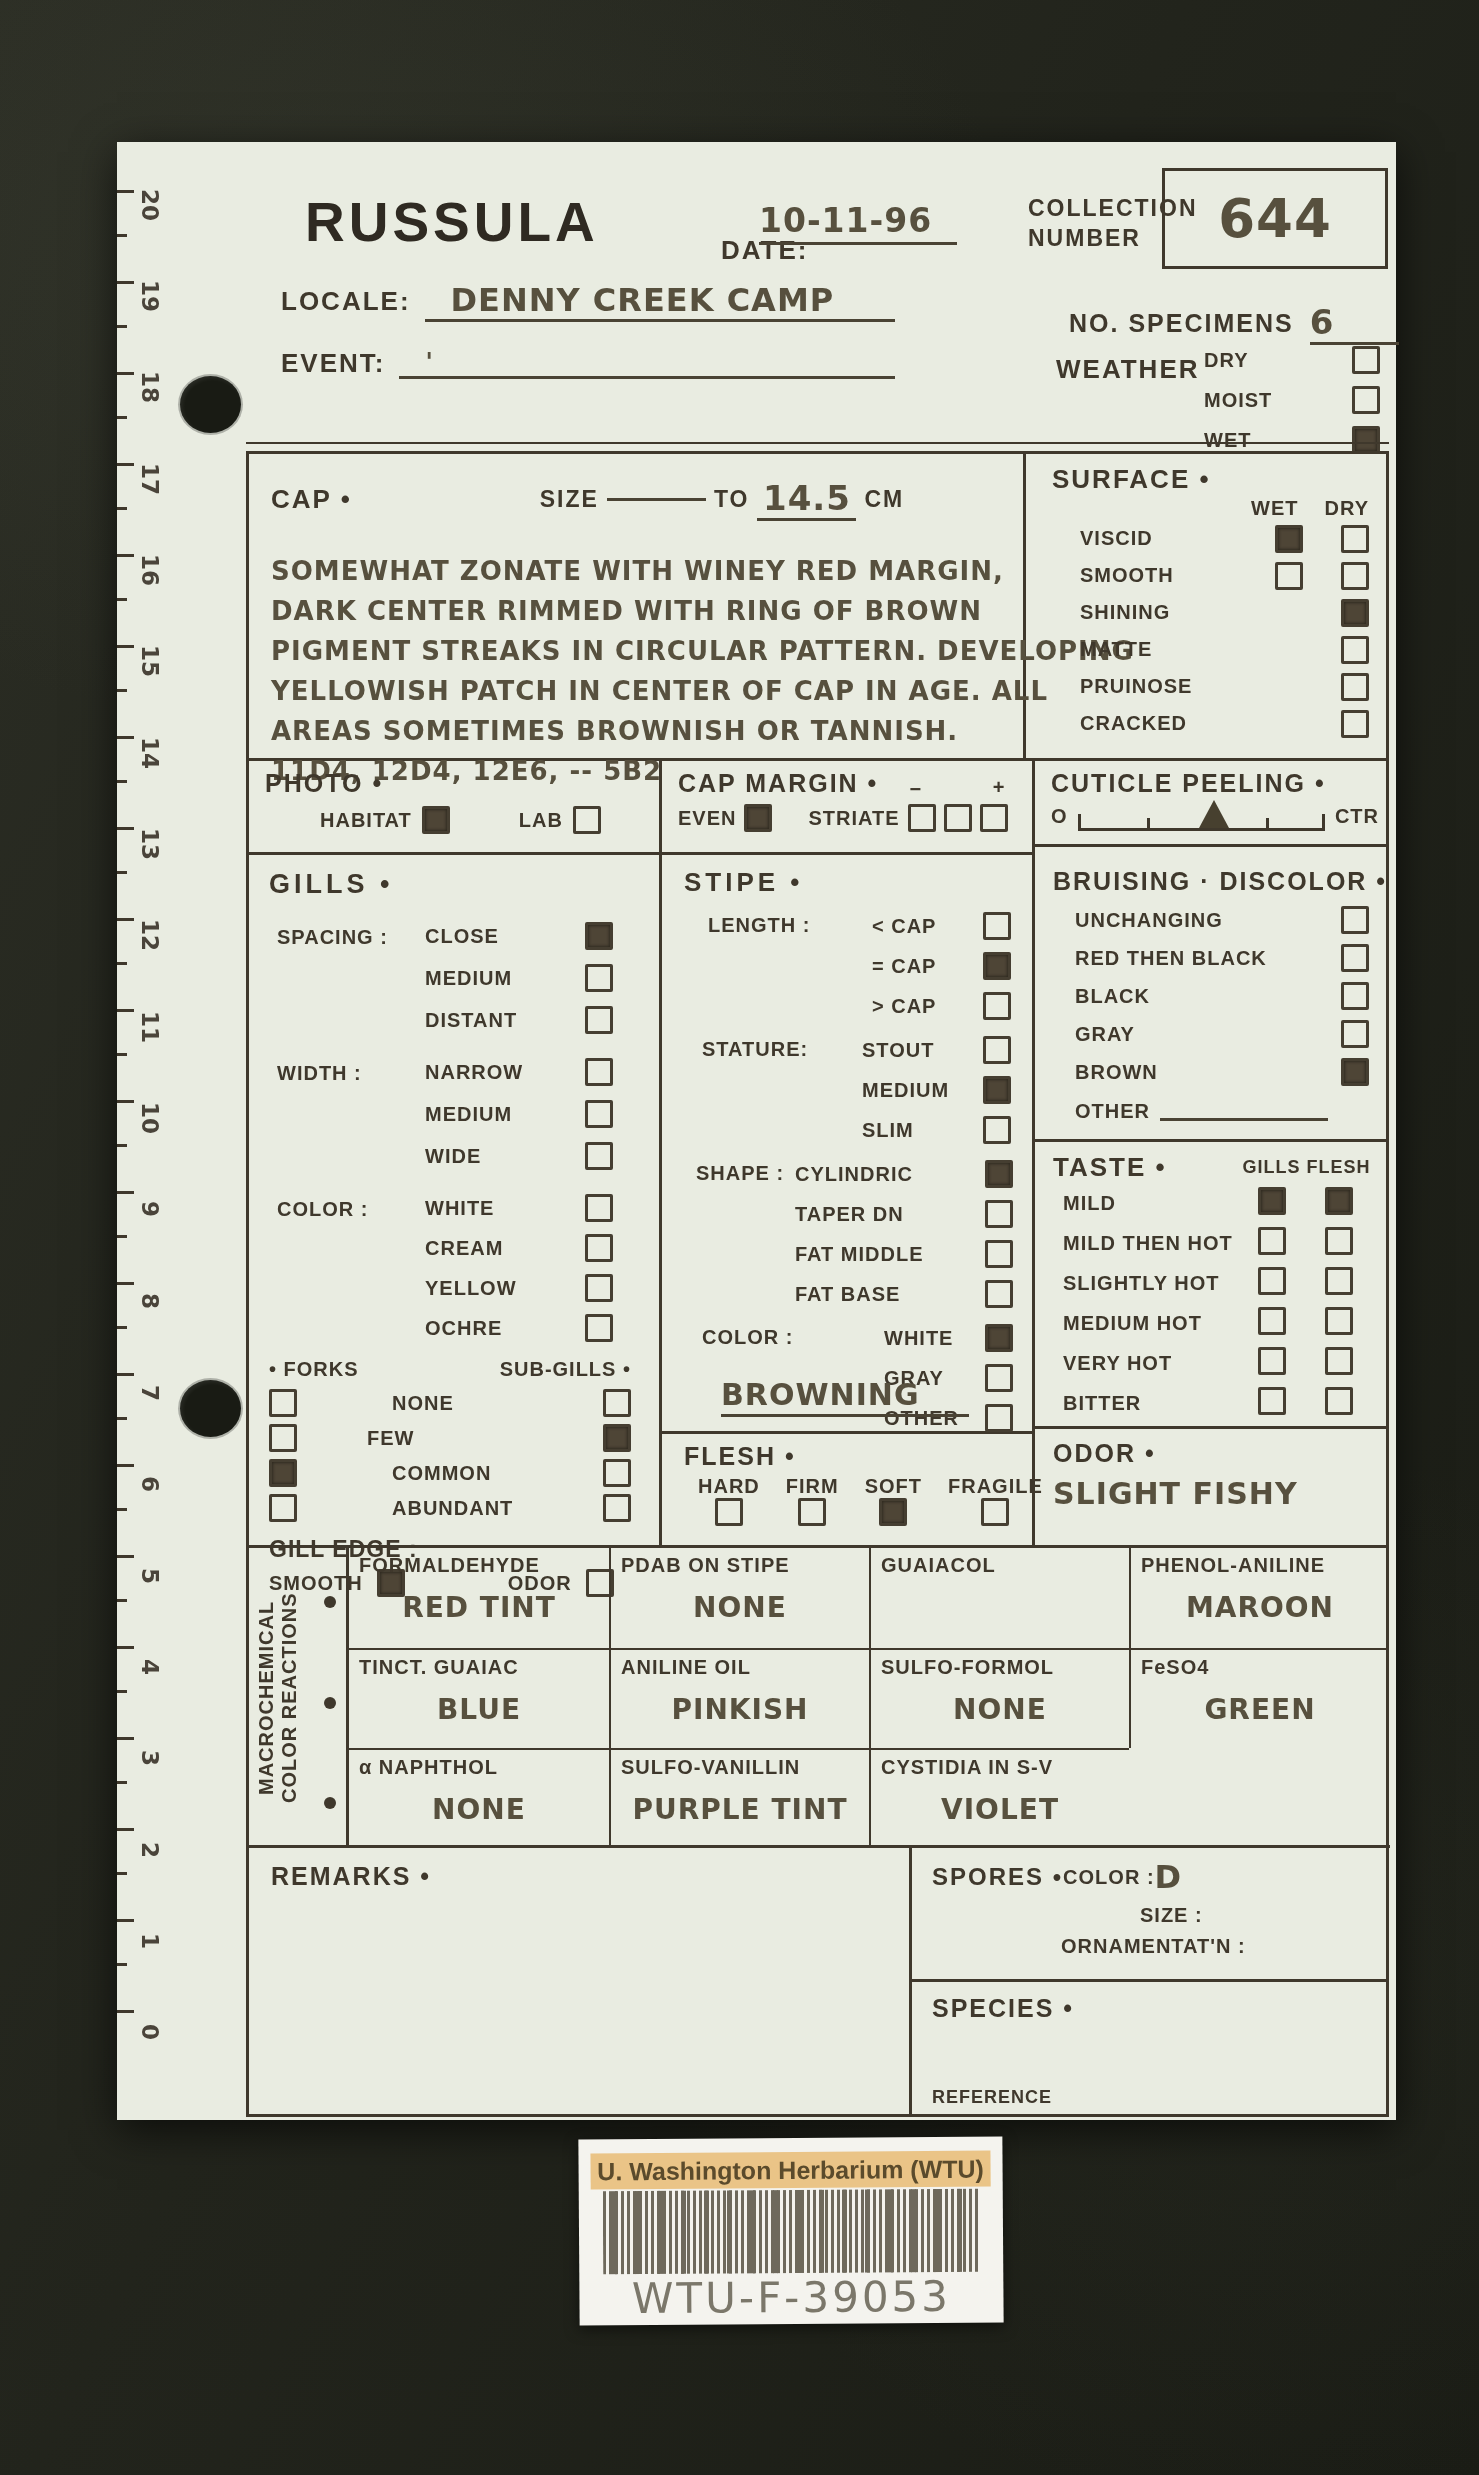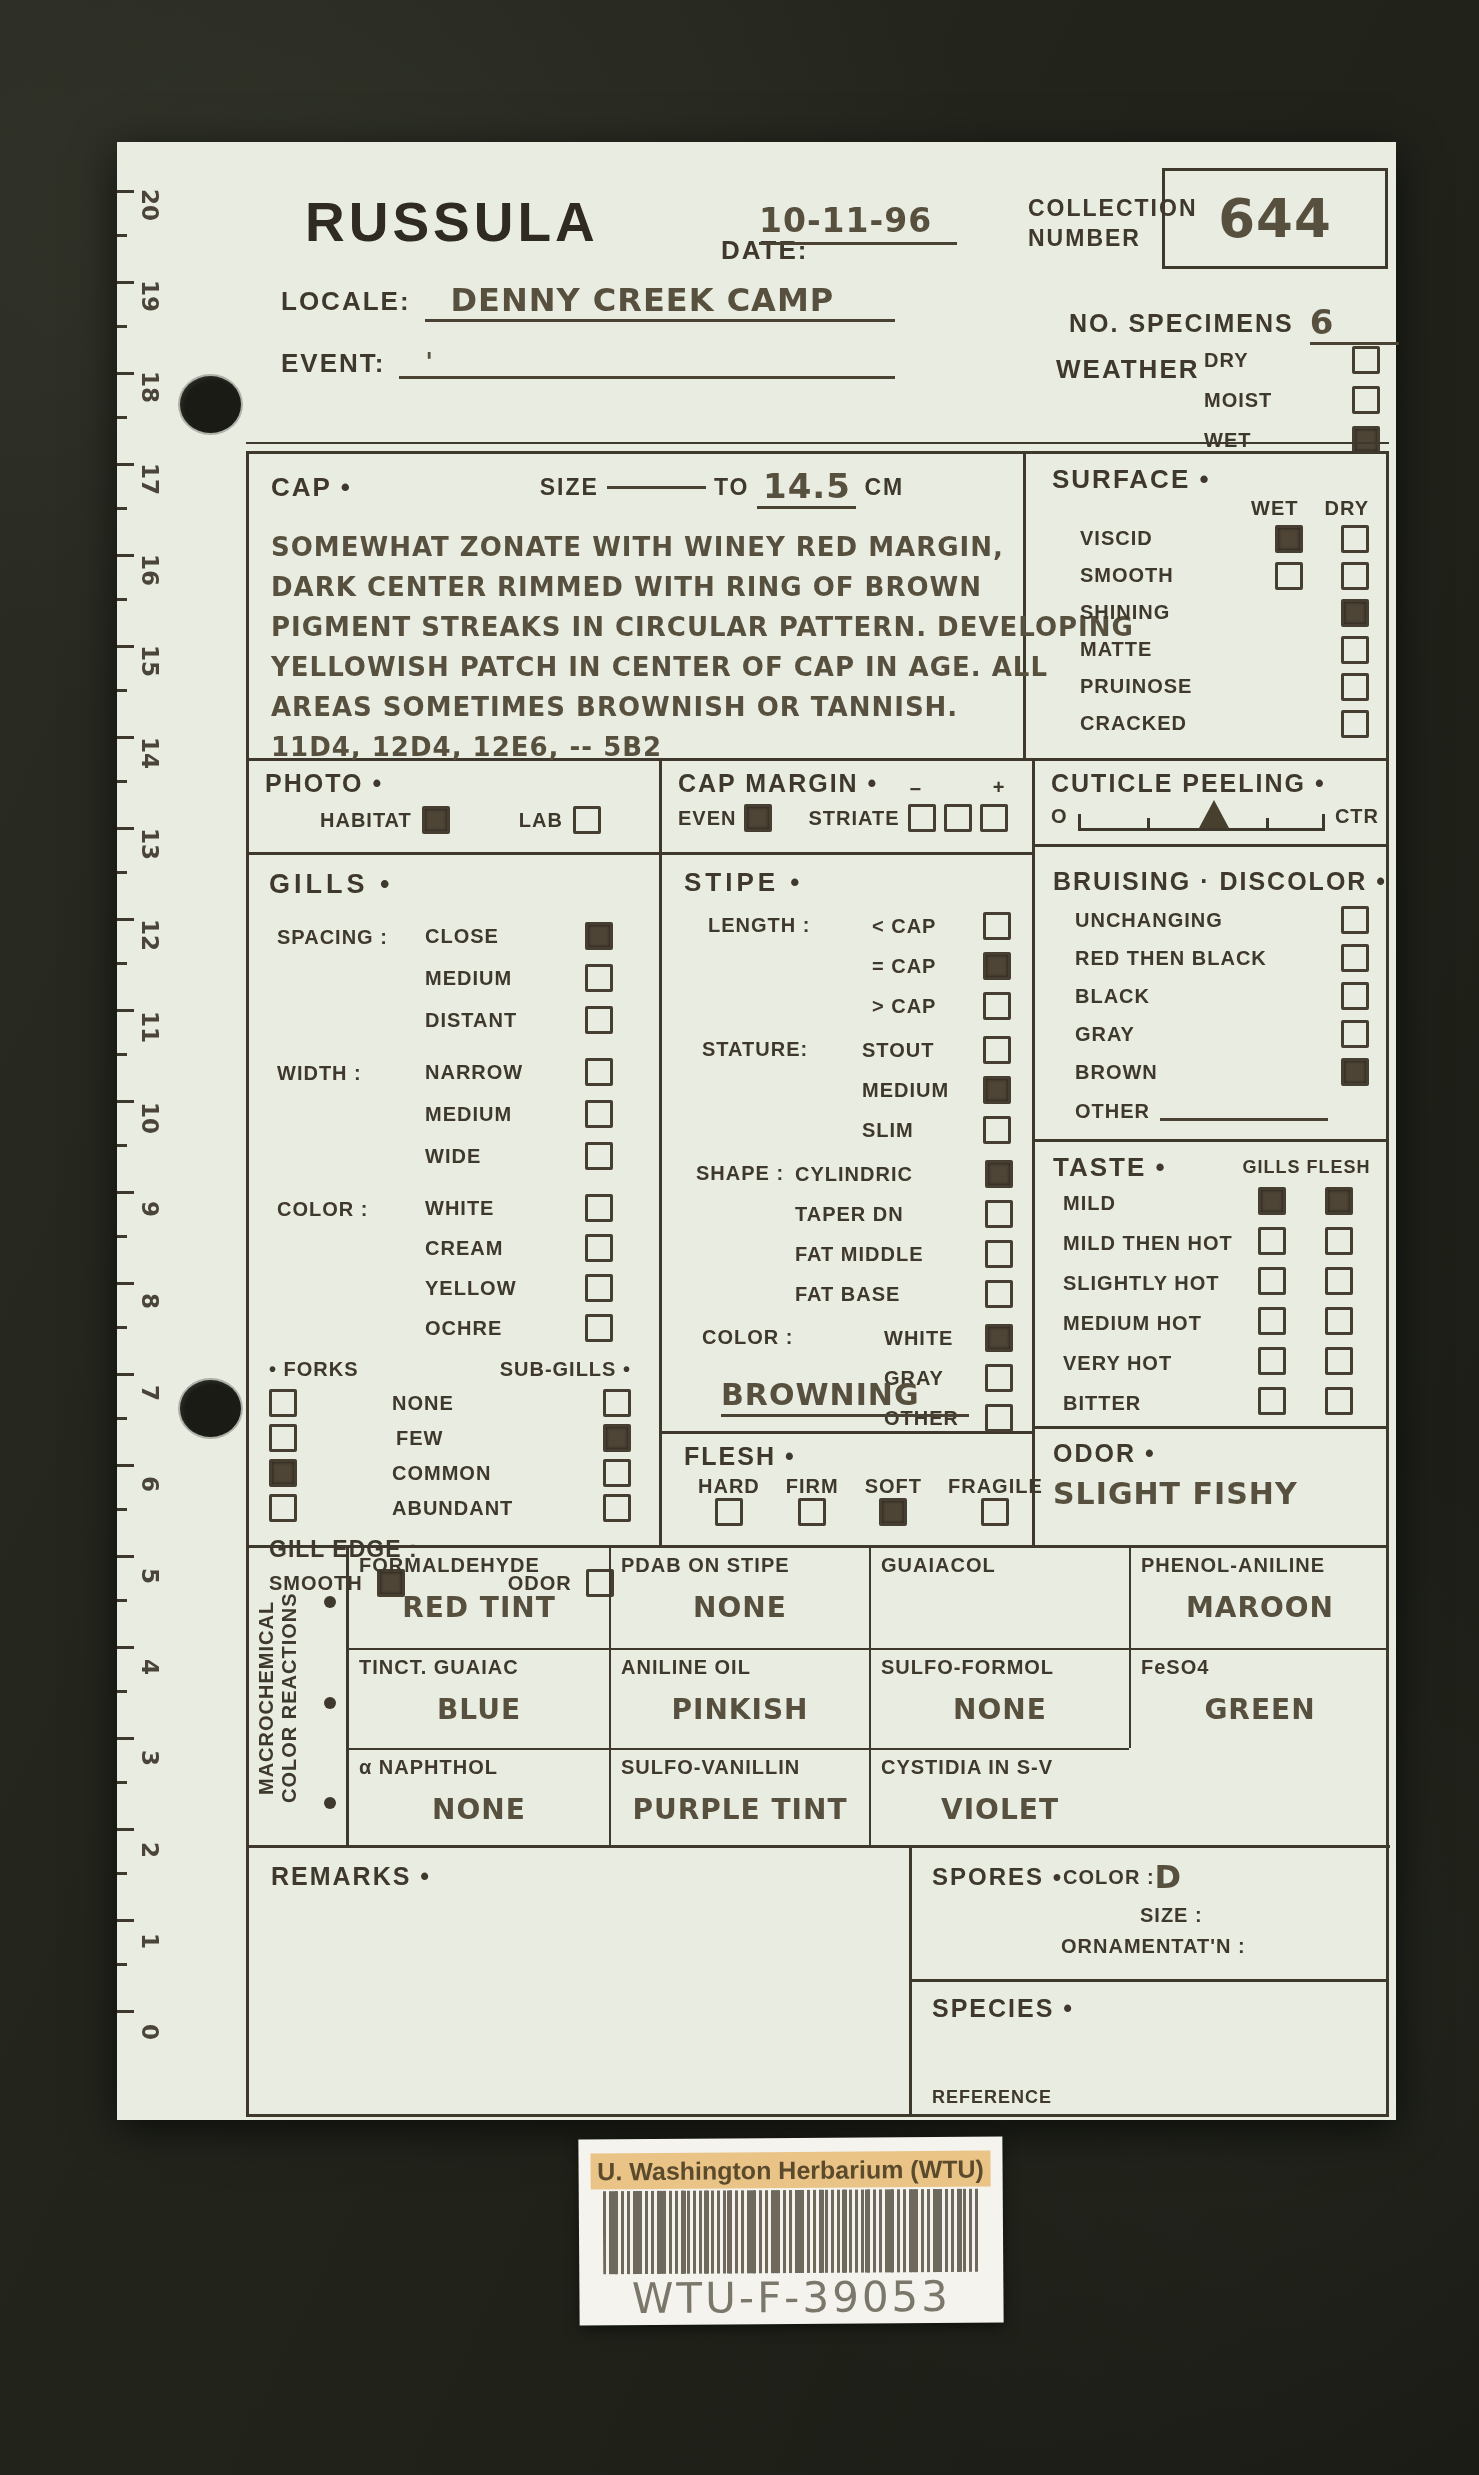--- a/index.html
+++ b/index.html
@@ -157,21 +157,21 @@
     <div class="abs" style="left:129px;top:300px;width:1143px;height:2px;background:var(--ink);"></div>
 
     <div class="abs" style="left:129px;top:309px;width:1143px;height:1666px;border:3px solid var(--ink);box-sizing:border-box;">
 
       <div class="box bR bB" style="left:0;top:0;width:777px;height:307px;padding:12px 0 0 22px;">
         <div class="row">
           <span class="lbl" style="font-size:26px;">CAP •</span>
           <span class="lbl" style="margin-left:188px;">SIZE</span>
           <span class="uline" style="width:99px;margin:0 8px;"></span>
           <span class="lbl">TO</span>
-          <span class="uline" style="width:99px;margin:0 8px;text-align:center;">
+          <span class="uline" style="width:99px;margin:12px 8px;text-align:center;">
             <span class="hand" style="font-size:34px;">14.5</span>
           </span>
           <span class="lbl">CM</span>
         </div>
         <div style="margin-top:18px;line-height:40px;">
           <div class="hand" style="font-size:26px;">SOMEWHAT ZONATE WITH WINEY RED MARGIN,</div>
           <div class="hand" style="font-size:26px;">DARK CENTER RIMMED WITH RING OF BROWN</div>
           <div class="hand" style="font-size:26px;">PIGMENT STREAKS IN CIRCULAR PATTERN. DEVELOPING</div>
           <div class="hand" style="font-size:26px;">YELLOWISH PATCH IN CENTER OF CAP IN AGE.  ALL</div>
           <div class="hand" style="font-size:26px;">AREAS SOMETIMES BROWNISH OR TANNISH.</div>
@@ -312,21 +312,21 @@
             <span class="lbl sm">• FORKS</span>
             <span class="lbl sm">SUB-GILLS •</span>
           </div>
           <div class="row" style="margin-bottom:7px;">
               <span class="cb"></span>
               <span class="lbl sm" style="flex:1;padding-left:95px;">NONE</span>
               <span class="cb"></span>
             </div>
           <div class="row" style="margin-bottom:7px;">
               <span class="cb"></span>
-              <span class="lbl sm" style="flex:1;padding-left:99px;">FEW</span>
+              <span class="lbl sm" style="flex:1;padding-left:70px;">FEW</span>
               <span class="cb checked"></span>
             </div>
           <div class="row" style="margin-bottom:7px;">
               <span class="cb checked"></span>
               <span class="lbl sm" style="flex:1;padding-left:95px;">COMMON</span>
               <span class="cb"></span>
             </div>
           <div class="row">
               <span class="cb"></span>
               <span class="lbl sm" style="flex:1;padding-left:95px;">ABUNDANT</span>

